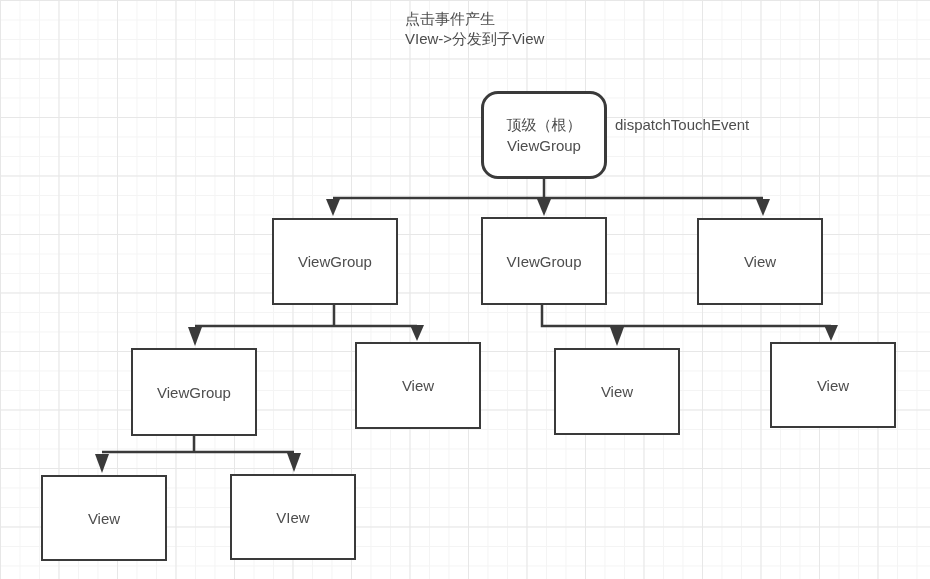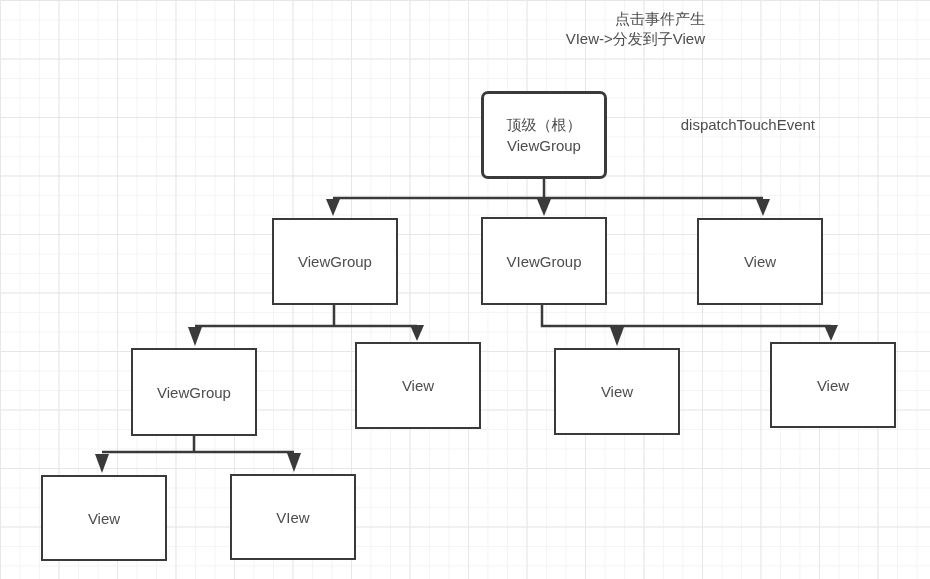--- a/index.html
+++ b/index.html
@@ -38,28 +38,28 @@
     flex-direction: column;
     align-items: center;
     justify-content: center;
     font-size: 15px;
     line-height: 21px;
     color: #4d4d4d;
     text-align: center;
   }
   .node.root {
     border-width: 3px;
-    border-radius: 7px;
+    border-radius: 17px;
   }
   .text-block {
     position: absolute;
     font-size: 15px;
     line-height: 20px;
     color: #4d4d4d;
-    text-align: right;
+    text-align: left;
     white-space: nowrap;
   }
 </style>
 </head>
 <body>
 
 <div class="canvas">
 
   <svg class="connectors" width="930" height="579" viewBox="0 0 930 579">
     <g stroke="#3a3a3a" stroke-width="2.5" fill="none">

